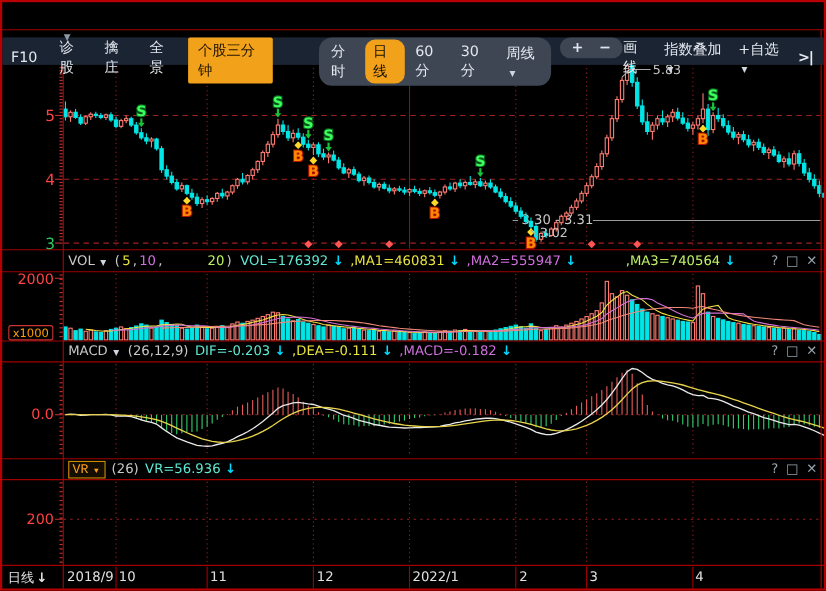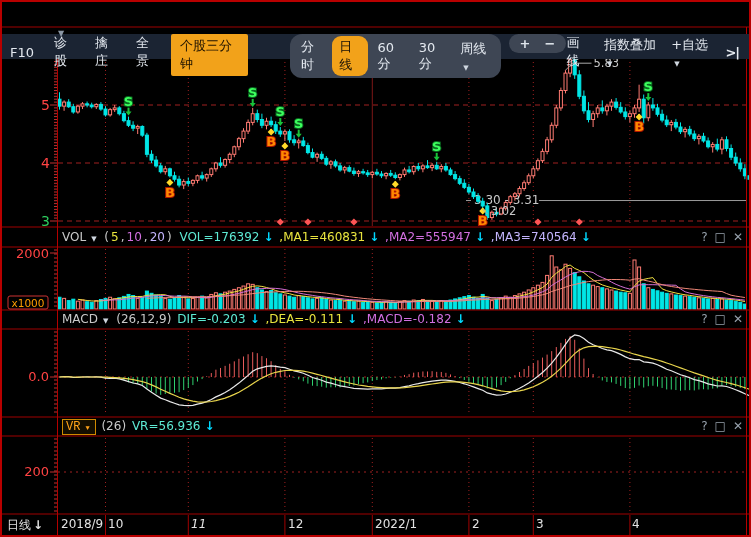--- a/index.html
+++ b/index.html
@@ -23,21 +23,21 @@
   .tb-right{display:flex;align-items:center;gap:15px;margin-left:auto;margin-right:10px;}
   .collapse{font-weight:bold;letter-spacing:-1px;color:#e7ecf2;}
   .mini-caret{position:absolute;left:58px;top:29px;z-index:5;color:#8b97a5;font-size:8px;}
   
   .phdr{position:absolute;left:62px;z-index:5;font-size:12px;white-space:nowrap;color:#d7d7d7;}
   .phdr span{margin-right:2px;}
   .hdr-vol{top:230px;}
   .hdr-macd{top:312px;}
   .hdr-vr{top:419px;}
   .c-white{color:#5eead4;} .c-gray{color:#c9c9c9;}
-  .c-yellow{color:#e9e43e;} .c-violet{color:#d26fe0;} .c-salmon{color:#c4b5fd;}
+  .c-yellow{color:#e9e43e;} .c-violet{color:#d26fe0;} .c-salmon{color:#bef264;margin-left:39px;}
   .c-arrow{color:#00d9ff;font-weight:bold;margin:0 2px;}
   .vr-chip{display:inline-block;border:1px solid #cf8a00;color:#ffa21a;padding:0 3px;
            margin-right:4px;background:#140e00;font-family:Liberation Mono, monospace;}
   .picons{position:absolute;right:8px;z-index:5;color:#96a0ab;font-size:12px;letter-spacing:0;}
   .picons span{margin-left:7px;}
   .pi-vol{top:230px;} .pi-macd{top:312px;} .pi-vr{top:419px;}
   
   .baxis{position:absolute;left:0;top:515px;width:716px;height:20px;z-index:5;
          font-size:12px;color:#e2e2e2;}
   .baxis .dl-box{position:absolute;left:7px;top:2px;font-weight:normal;}
@@ -995,21 +995,21 @@
   <span class="c-white">VR=56.936</span><span class="c-arrow">↓</span>
 </div>
 <div class="picons pi-vr">
   <span>?</span><span>□</span><span>✕</span>
 </div>
 
 <div class="baxis">
   <span class="dl-box"><span>日线</span><span class="dl-arrow">↓</span></span>
   <span class="month-label" style="left: 61px;">2018/9</span>
   <span class="month-label" style="left: 108px;">10</span>
-  <span class="month-label" style="left: 191px; font-style: italic;">11</span>
+  <span class="month-label" style="left: 191px;">11</span>
   <span class="month-label" style="left: 288px;">12</span>
   <span class="month-label" style="left: 375px;">2022/1</span>
   <span class="month-label" style="left: 472px;">2</span>
   <span class="month-label" style="left: 536px;">3</span>
   <span class="month-label" style="left: 632px;">4</span>
 </div>
 
 <div class="frame"></div>
 
 </body></html>

